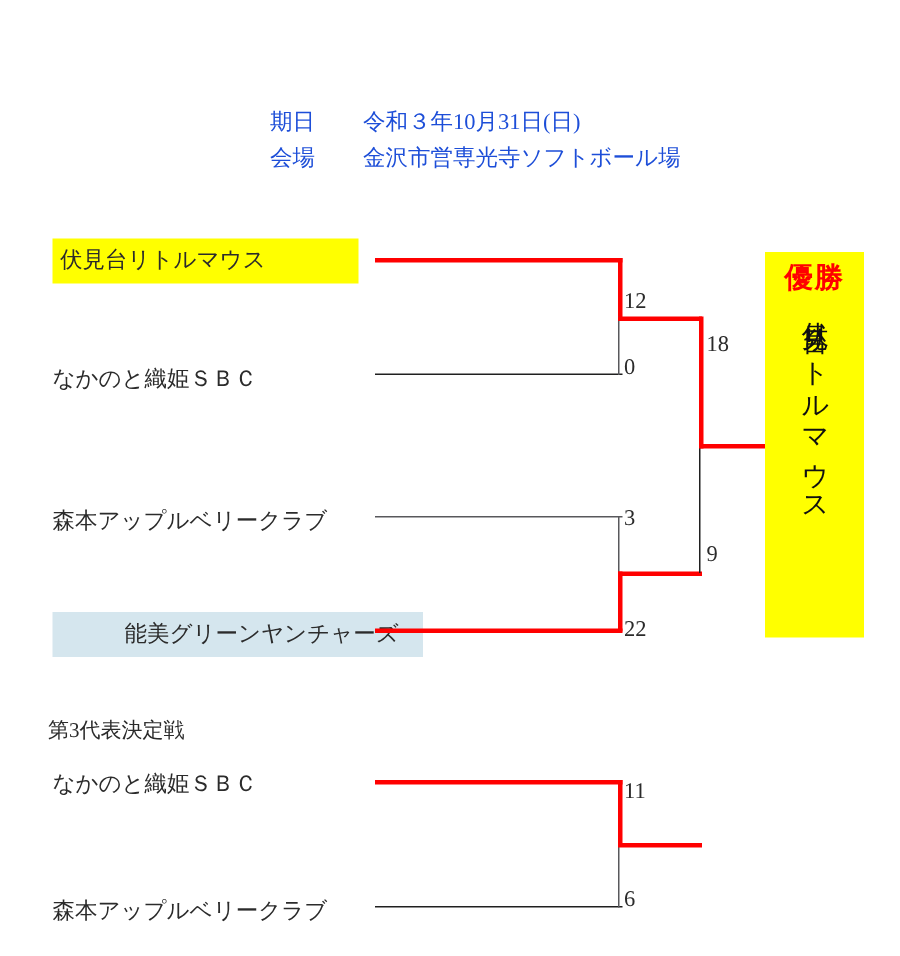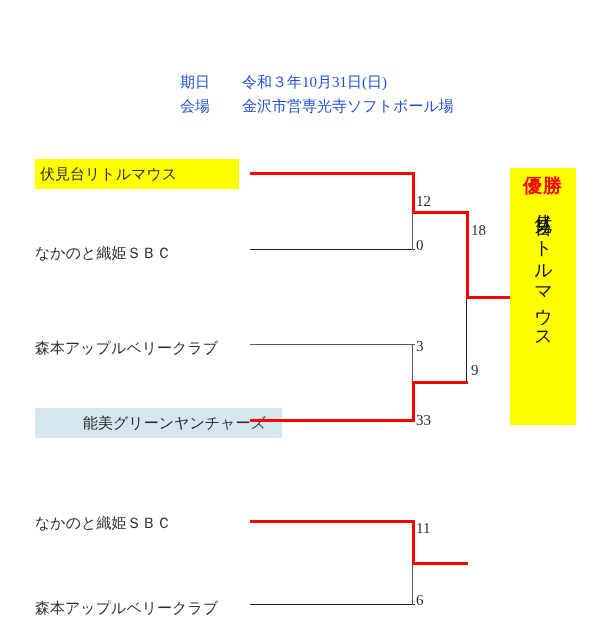--- a/index.html
+++ b/index.html
@@ -139,39 +139,40 @@
   <div class="score" style="left:416px; top:237px;">0</div>
 
   <div class="ln h gray w1" style="left:250px; top:344px; width:165px;"></div>
 
   <div class="ln h red w3" style="left:250px; top:419px; width:165px;"></div>
 
   <div class="ln v gray w1v" style="left:412px; top:344px; height:39px;"></div>
   <div class="ln v red w3v" style="left:412px; top:381px; height:40px;"></div>
 
   <div class="score" style="left:416px; top:338px;">3</div>
-  <div class="score" style="left:416px; top:412px;">33</div>
+  <div class="score" style="left:416px; top:412px;">22</div>
 
   <div class="ln h red w3" style="left:412px; top:211px; width:56px;"></div>
 
   <div class="ln h red w3" style="left:412px; top:381px; width:56px;"></div>
 
   <div class="ln v red w3v" style="left:466px; top:211px; height:88px;"></div>
   <div class="ln v dark w1v" style="left:466px; top:297px; height:85px;"></div>
 
   <div class="score" style="left:471px; top:222px;">18</div>
   <div class="score" style="left:471px; top:362px;">9</div>
 
   <div class="ln h red w3" style="left:466px; top:296px; width:46px;"></div>
 
   <div class="champ-box">
     <div class="champ-label">優勝</div>
     <div class="champ-name">伏見台リトルマウス</div>
   </div>
 
+  <div class="section-label" style="left:32px; top:478px;">第3代表決定戦</div>
 
   <div class="team" style="left:30px; top:508px;">なかのと織姫ＳＢＣ</div>
 
   <div class="team" style="left:30px; top:593px;">森本アップルベリークラブ</div>
 
   <div class="ln h red w3" style="left:250px; top:520px; width:165px;"></div>
   <div class="ln h dark w1" style="left:250px; top:604px; width:165px;"></div>
 
   <div class="ln v red w3v" style="left:412px; top:520px; height:43px;"></div>
   <div class="ln v gray w1v" style="left:412px; top:562px; height:43px;"></div>

